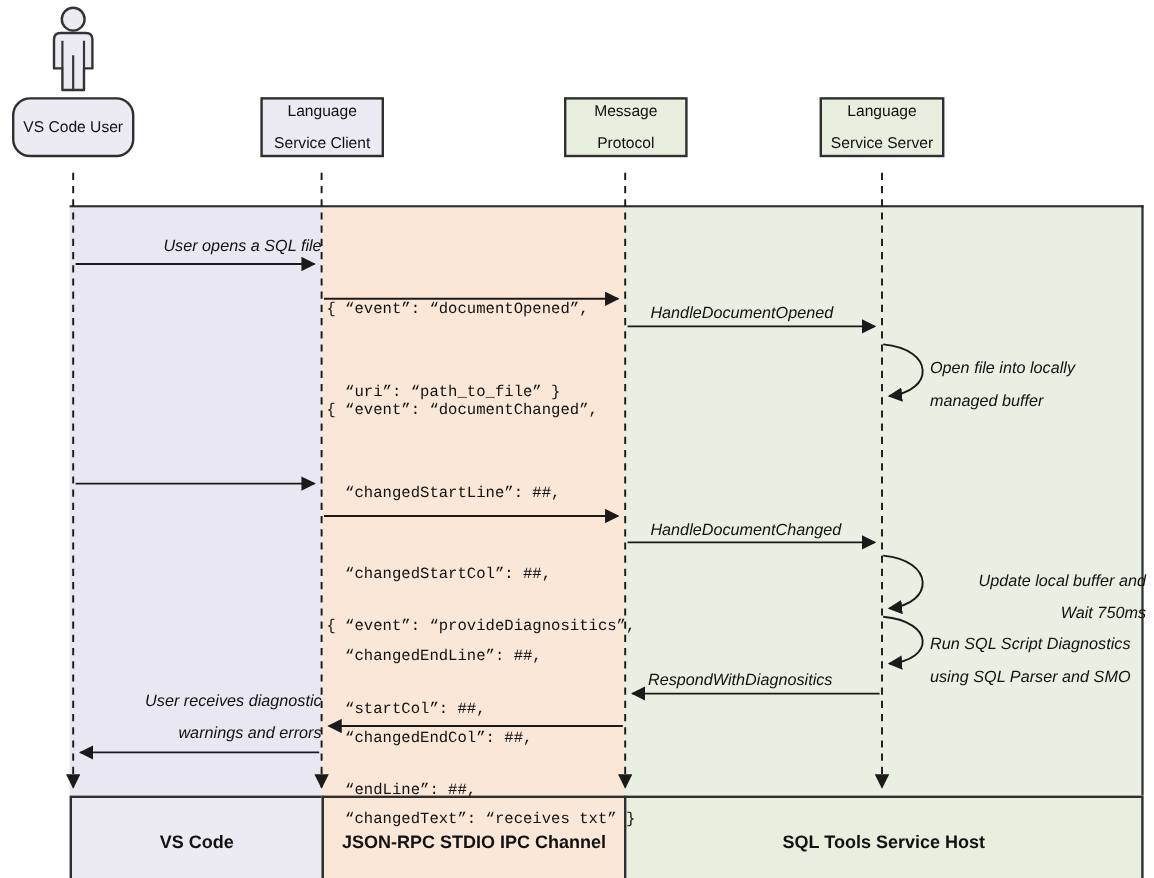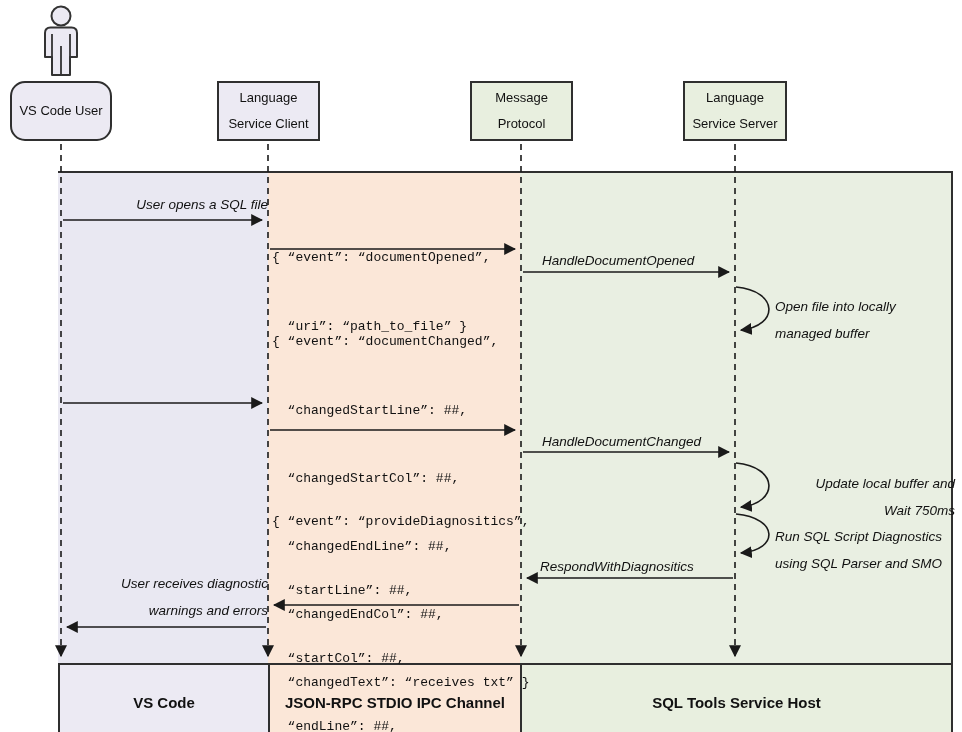--- a/index.html
+++ b/index.html
@@ -11,21 +11,21 @@
   html,body{margin:0;padding:0;background:#fff;}
   .canvas{position:relative;width:962px;height:732px;background:#fff;overflow:hidden;
           font-family:"Liberation Sans",sans-serif;color:var(--text);}
   .lanes{position:absolute;left:58px;top:171px;width:895px;height:492px;
          border-top:2px solid var(--border);border-right:2px solid var(--border);
          display:flex;box-sizing:border-box;}
   .lane{height:100%;}
   .lane.lavender{width:210px;background:var(--lavender_lane);}
   .lane.peach{width:252px;background:var(--peach_lane);}
   .lane.green{flex:1;background:var(--green_lane);}
-  .actor{position:absolute;top:81px;height:60px;border:2px solid var(--border);
+  .actor{position:absolute;top:81px;height:50px;border:2px solid var(--border);
          box-sizing:border-box;display:flex;flex-direction:column;align-items:center;
          justify-content:center;font-size:13px;line-height:26px;text-align:center;}
   .actor.lav{background:var(--lavender_fill);}
   .actor.grn{background:var(--green_fill);}
   .footer-box{position:absolute;top:663px;height:78px;border:2px solid var(--border);
          box-sizing:border-box;display:flex;align-items:center;justify-content:center;
          font-size:15px;font-weight:bold;}
   .lbl{position:absolute;font-style:italic;font-size:13.5px;line-height:18px;white-space:nowrap;}
   .lbl.center{text-align:right;}
   .lbl.multi{line-height:27px;}
@@ -98,21 +98,20 @@
   <div class="code" style="left:272px;top:286px;">
     <div>{ “event”: “documentChanged”,</div>
     <div>  “changedStartLine”: ##,</div>
     <div>  “changedStartCol”: ##,</div>
     <div>  “changedEndLine”: ##,</div>
     <div>  “changedEndCol”: ##,</div>
     <div>  “changedText”: “receives txt” }</div>
   </div>
   <div class="code" style="left:272px;top:466px;">
     <div>{ “event”: “provideDiagnositics”,</div>
-    <div>  “startLine”: ##,</div>
     <div>  “startCol”: ##,</div>
     <div>  “endLine”: ##,</div>
     
     
   </div>
 
   <svg class="overlay" width="962" height="732" viewBox="0 0 962 732">
     <defs>
       <marker id="arr" viewBox="0 0 10 10" refX="9" refY="5" markerWidth="7.5" markerHeight="7.5" orient="auto-start-reverse">
         <path d="M0,0 L10,5 L0,10 z" fill="#1A1A1A"></path>

